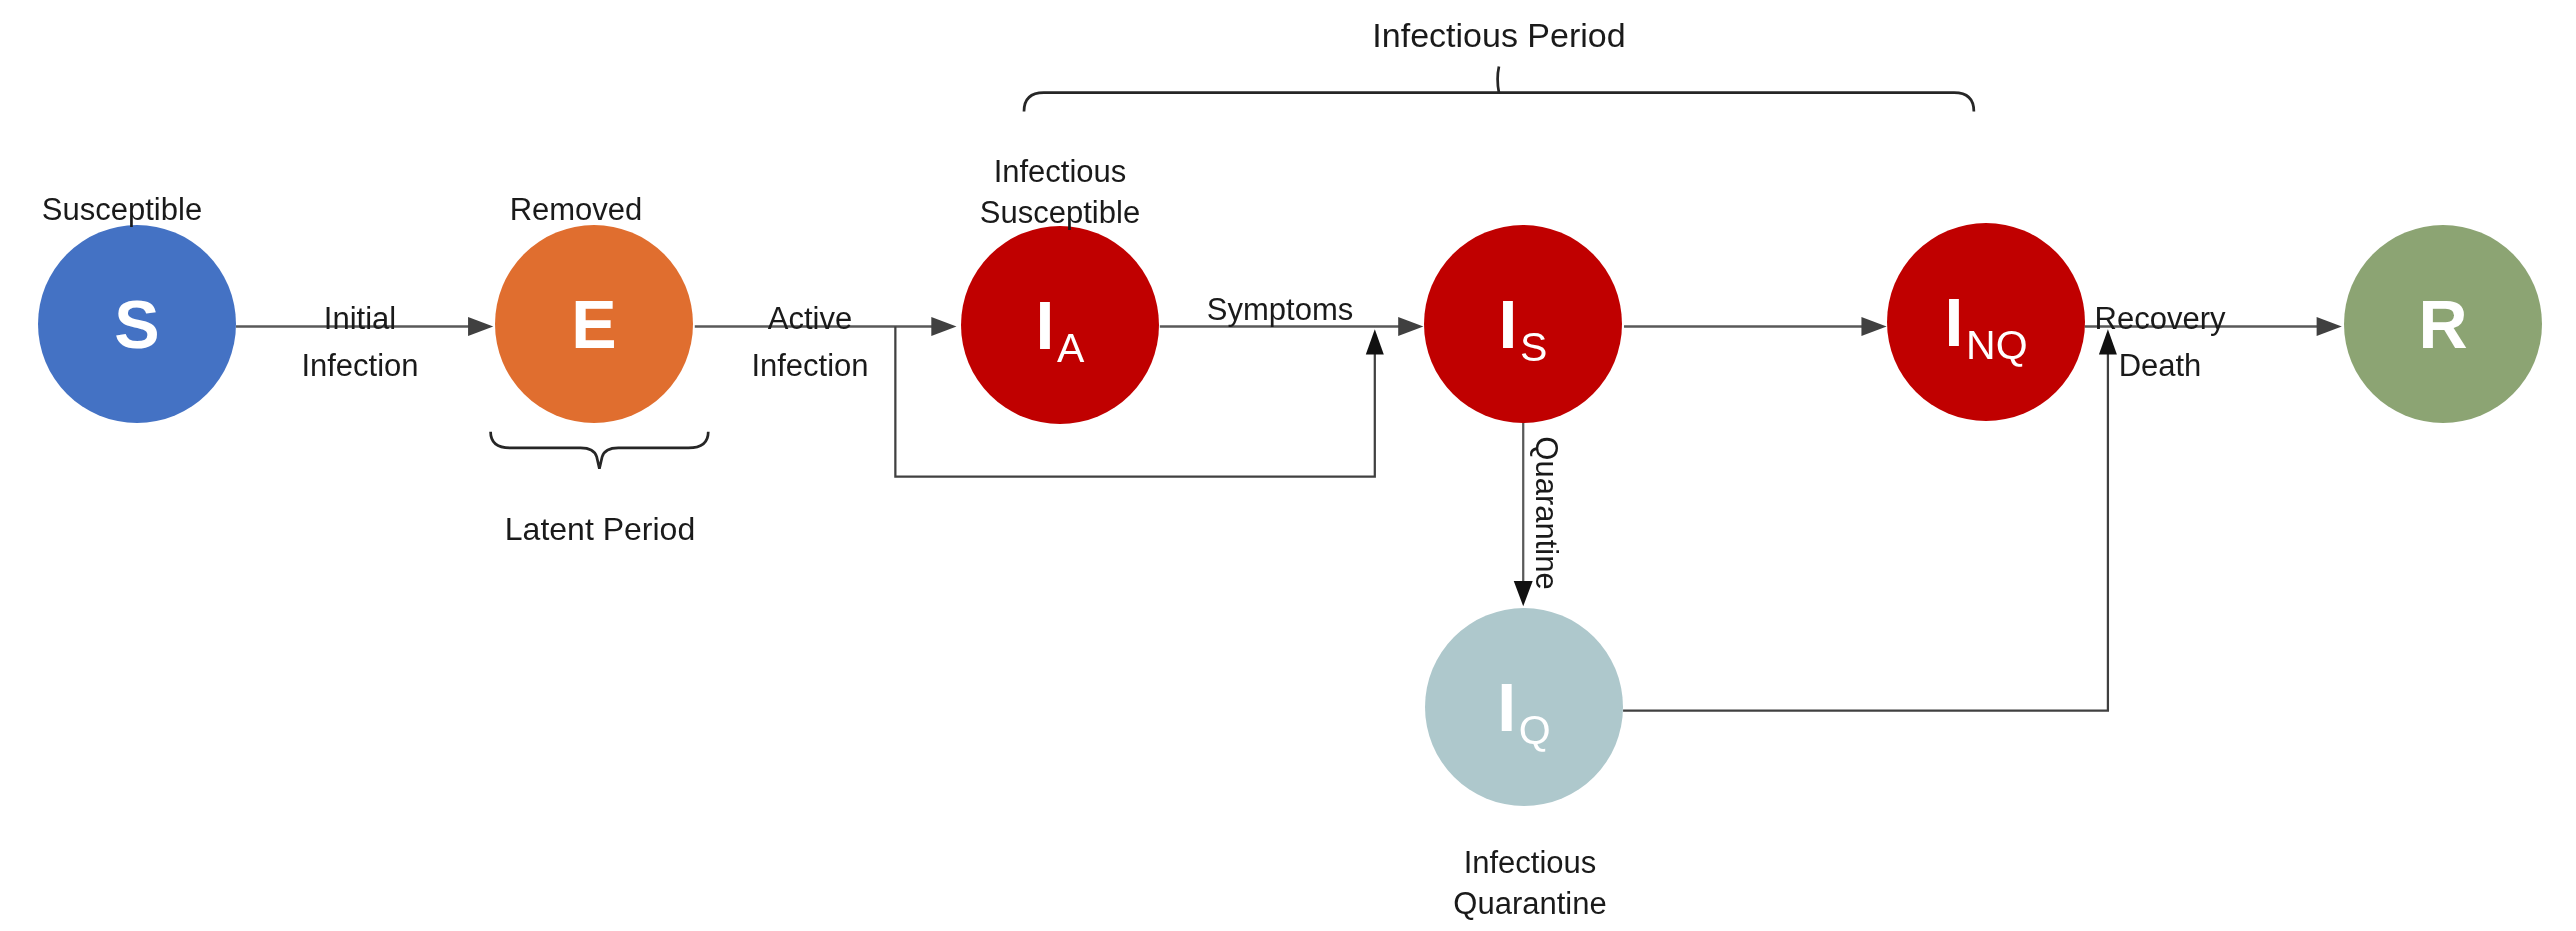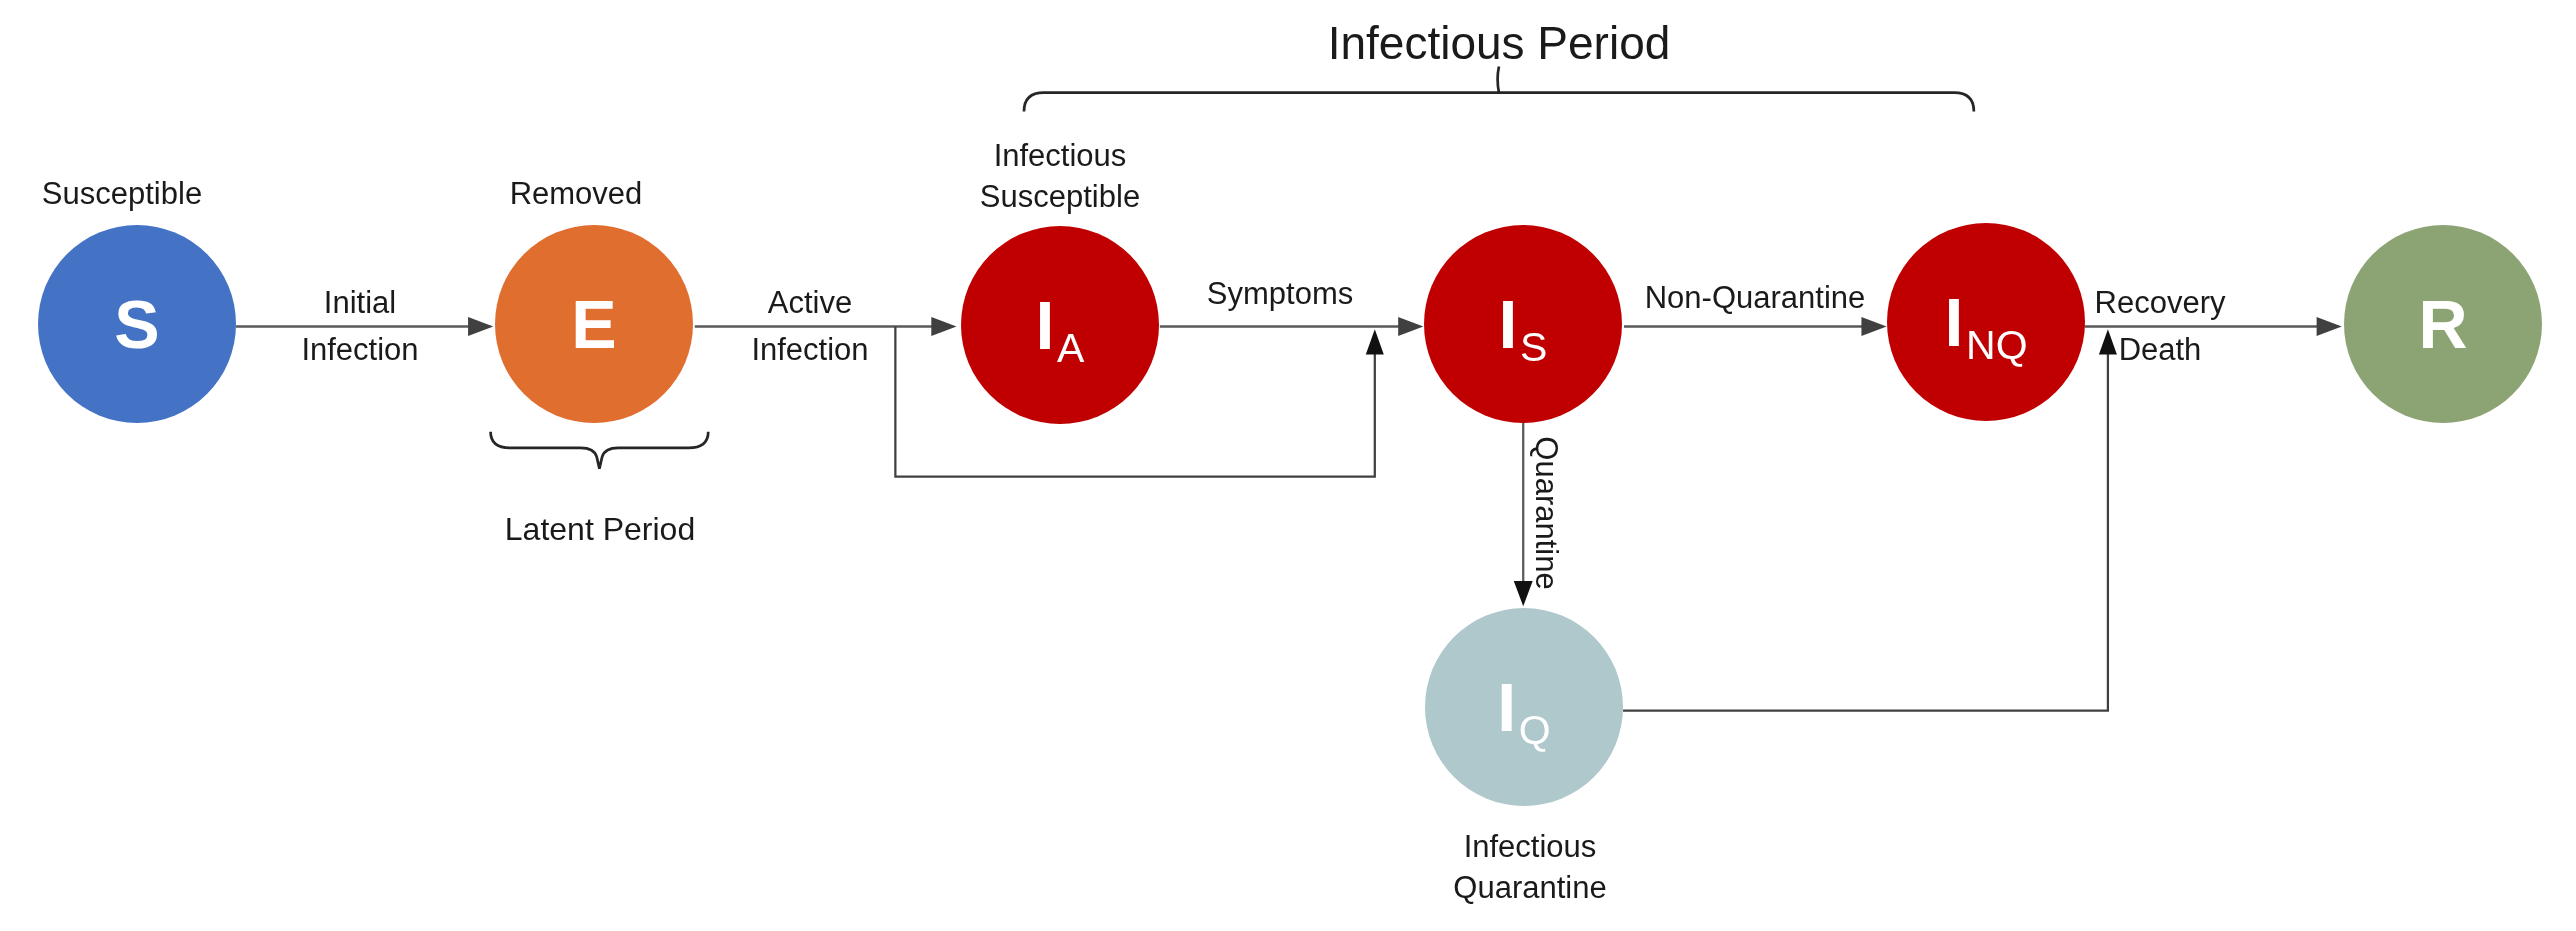--- a/index.html
+++ b/index.html
@@ -40,26 +40,27 @@
     top: 23.4px;
     margin-left: 2.7px;
   }
   .lbl {
     position: absolute;
     text-align: center;
     font-size: 31px;
     line-height: 41px;
     color: #1a1a1a;
     white-space: pre-line;
+    margin-top: 16px;
   }
   .lbl.two { line-height: 47px; }
   .period {
     position: absolute;
     text-align: center;
-    font-size: 46px;
+    font-size: 34px;
     color: #1a1a1a;
   }
   .rot {
     position: absolute;
     width: 270px;
     text-align: center;
     font-size: 31px;
     transform: rotate(90deg);
   }
 </style>
@@ -136,21 +137,20 @@
   <div class="lbl" style="left:396px; top:173px; width:360px;">Removed</div>
   <div class="lbl" style="left:880px; top:135px; width:360px;"><span>Infectious</span><br><span>Susceptible</span></div>
   <div class="lbl" style="left:1350px; top:826px; width:360px;"><span>Infectious</span><br><span>Quarantine</span></div>
 
   <div class="lbl two" style="left:180px; top:279px; width:360px;"><span>Initial</span><br><span>Infection</span></div>
 
   <div class="lbl two" style="left:630px; top:279px; width:360px;"><span>Active</span><br><span>Infection</span></div>
 
   <div class="lbl" style="left:1100px; top:273px; width:360px;">Symptoms</div>
 
-  <div class="lbl" style="left:1575px; top:277px; width:360px;">Non-Quarantine</div>
 
   <div class="lbl two" style="left:1980px; top:279px; width:360px;"><span>Recovery</span><br><span>Death</span></div>
 
   <div class="rot" style="left:1411px; top:495px;">Quarantine</div>
 
   <div class="period" style="left:1319px; top:16px; width:360px;">Infectious Period</div>
   <div class="period" style="left:420px; top:511px; width:360px; font-size:32px;text-align:center;">Latent Period</div>
 
 </div>
 

